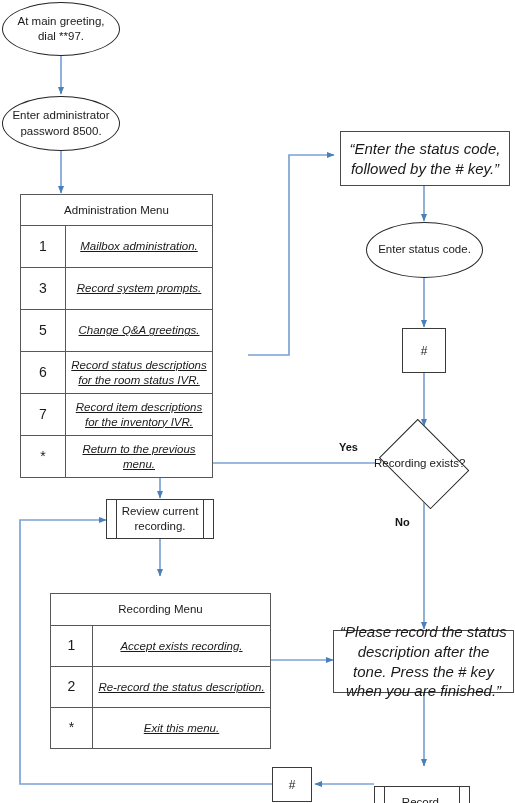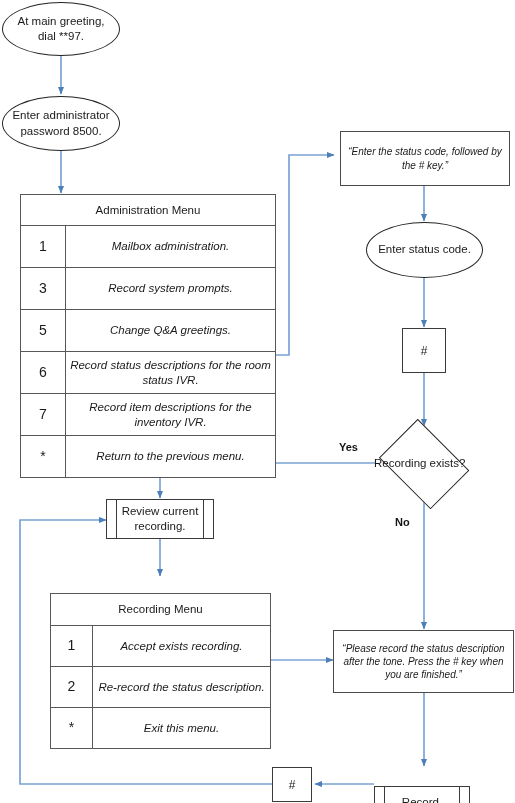--- a/index.html
+++ b/index.html
@@ -33,21 +33,21 @@
     border:1.3px solid #242424;
     border-radius:50%;
     background:#ffffff;
     font-size:11.5px;
     line-height:1.32;
     padding:2px 6px;
   }
   .procbox{
     border:1.6px solid #4a4a4a;
     background:#ffffff;
-    font-size:10px;
+    font-size:15px;
     line-height:1.32;
     padding:10px 6px;
   }
   .italic{font-style:italic;}
   .keybox{
     border:1.8px solid #3a3a3a;
     background:#ffffff;
     font-size:12px;
   }
   
@@ -111,20 +111,21 @@
     font-size:11.5px;
     font-style:normal;
     text-align:center;
   }
   .menu-table td.key{
     font-size:14px;
     font-style:normal;
   }
   .menu-table td.desc{
     font-style:italic;
+    text-decoration:underline;
   }
   .branch-label{
     position:absolute;
     font-size:11px;
     font-weight:bold;
     color:#141414;
   }
 </style>
 </head>
 <body>
@@ -204,21 +205,21 @@
   </div>
 
   <div class="node predef" style="left:374px; top:786px; width:96px; height:33px; position:absolute;">
     <span>Record.</span>
   </div>
 
   <div class="node keybox" style="left:272px; top:767px; width:40px; height:35px;">
     <span>#</span>
   </div>
 
-  <table class="menu-table" style="left:20px; top:194px; width:256px;">
+  <table class="menu-table" style="left:20px; top:194px; width:193px;">
     <tbody>
       <tr>
         <td class="hdr" colspan="2" style="height:26px;">Administration Menu</td>
       </tr>
       <tr>
         <td class="key" style="width:36px; height:37px;">1</td>
         <td class="desc">Mailbox administration.</td>
       </tr>
       <tr>
         <td class="key" style="height:37px;">3</td>

